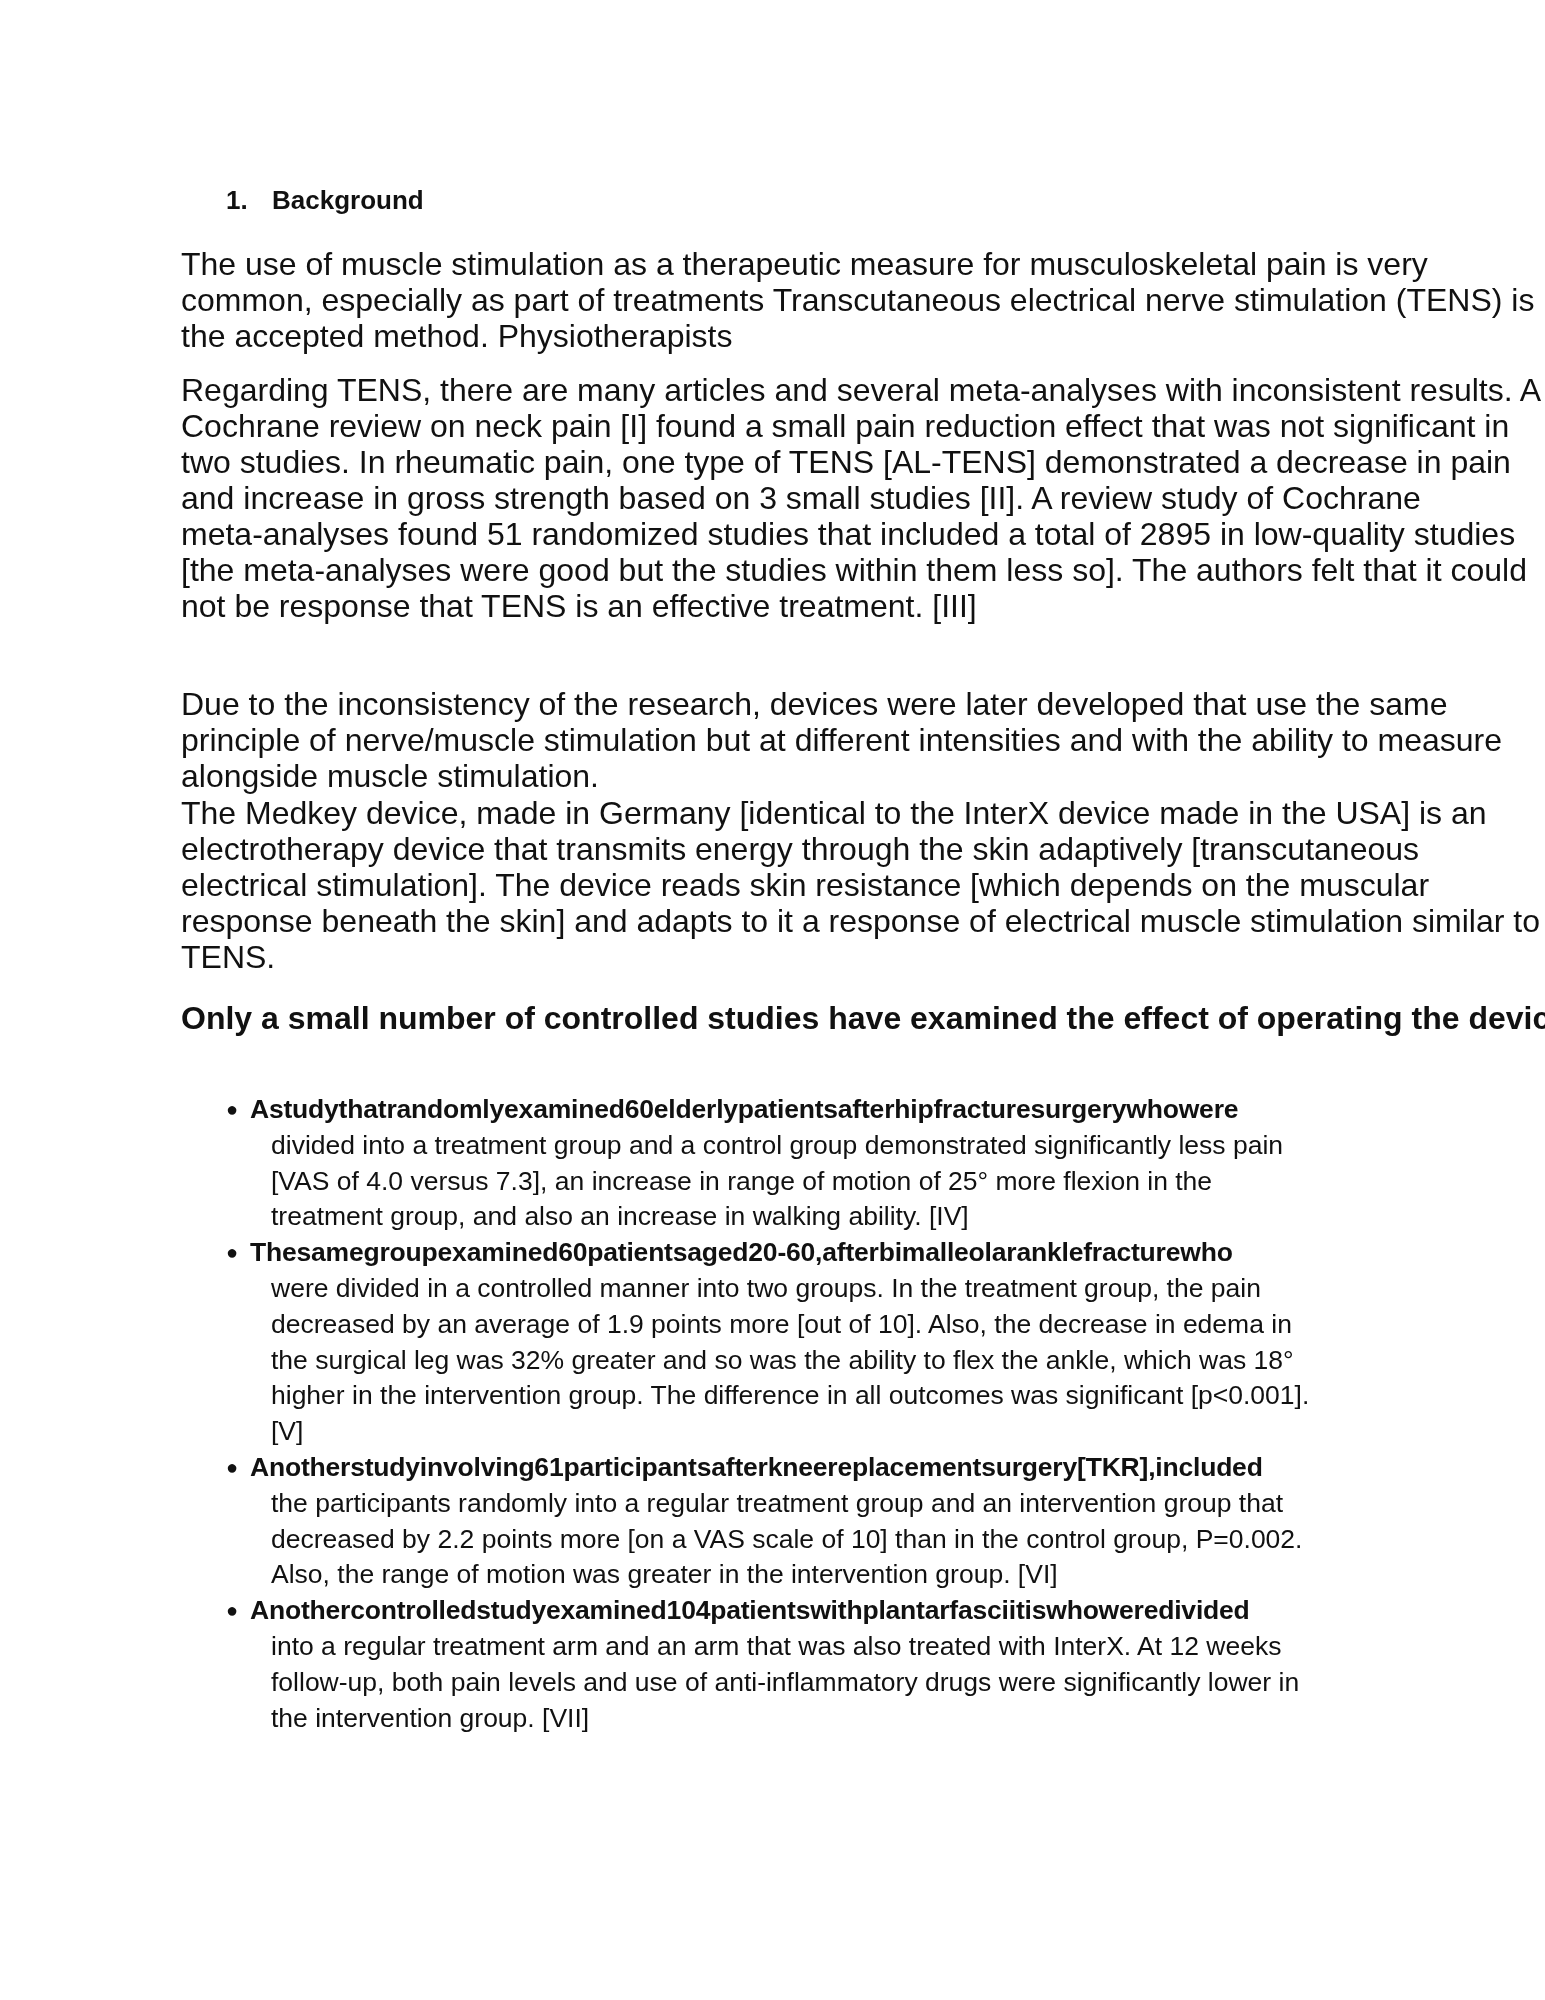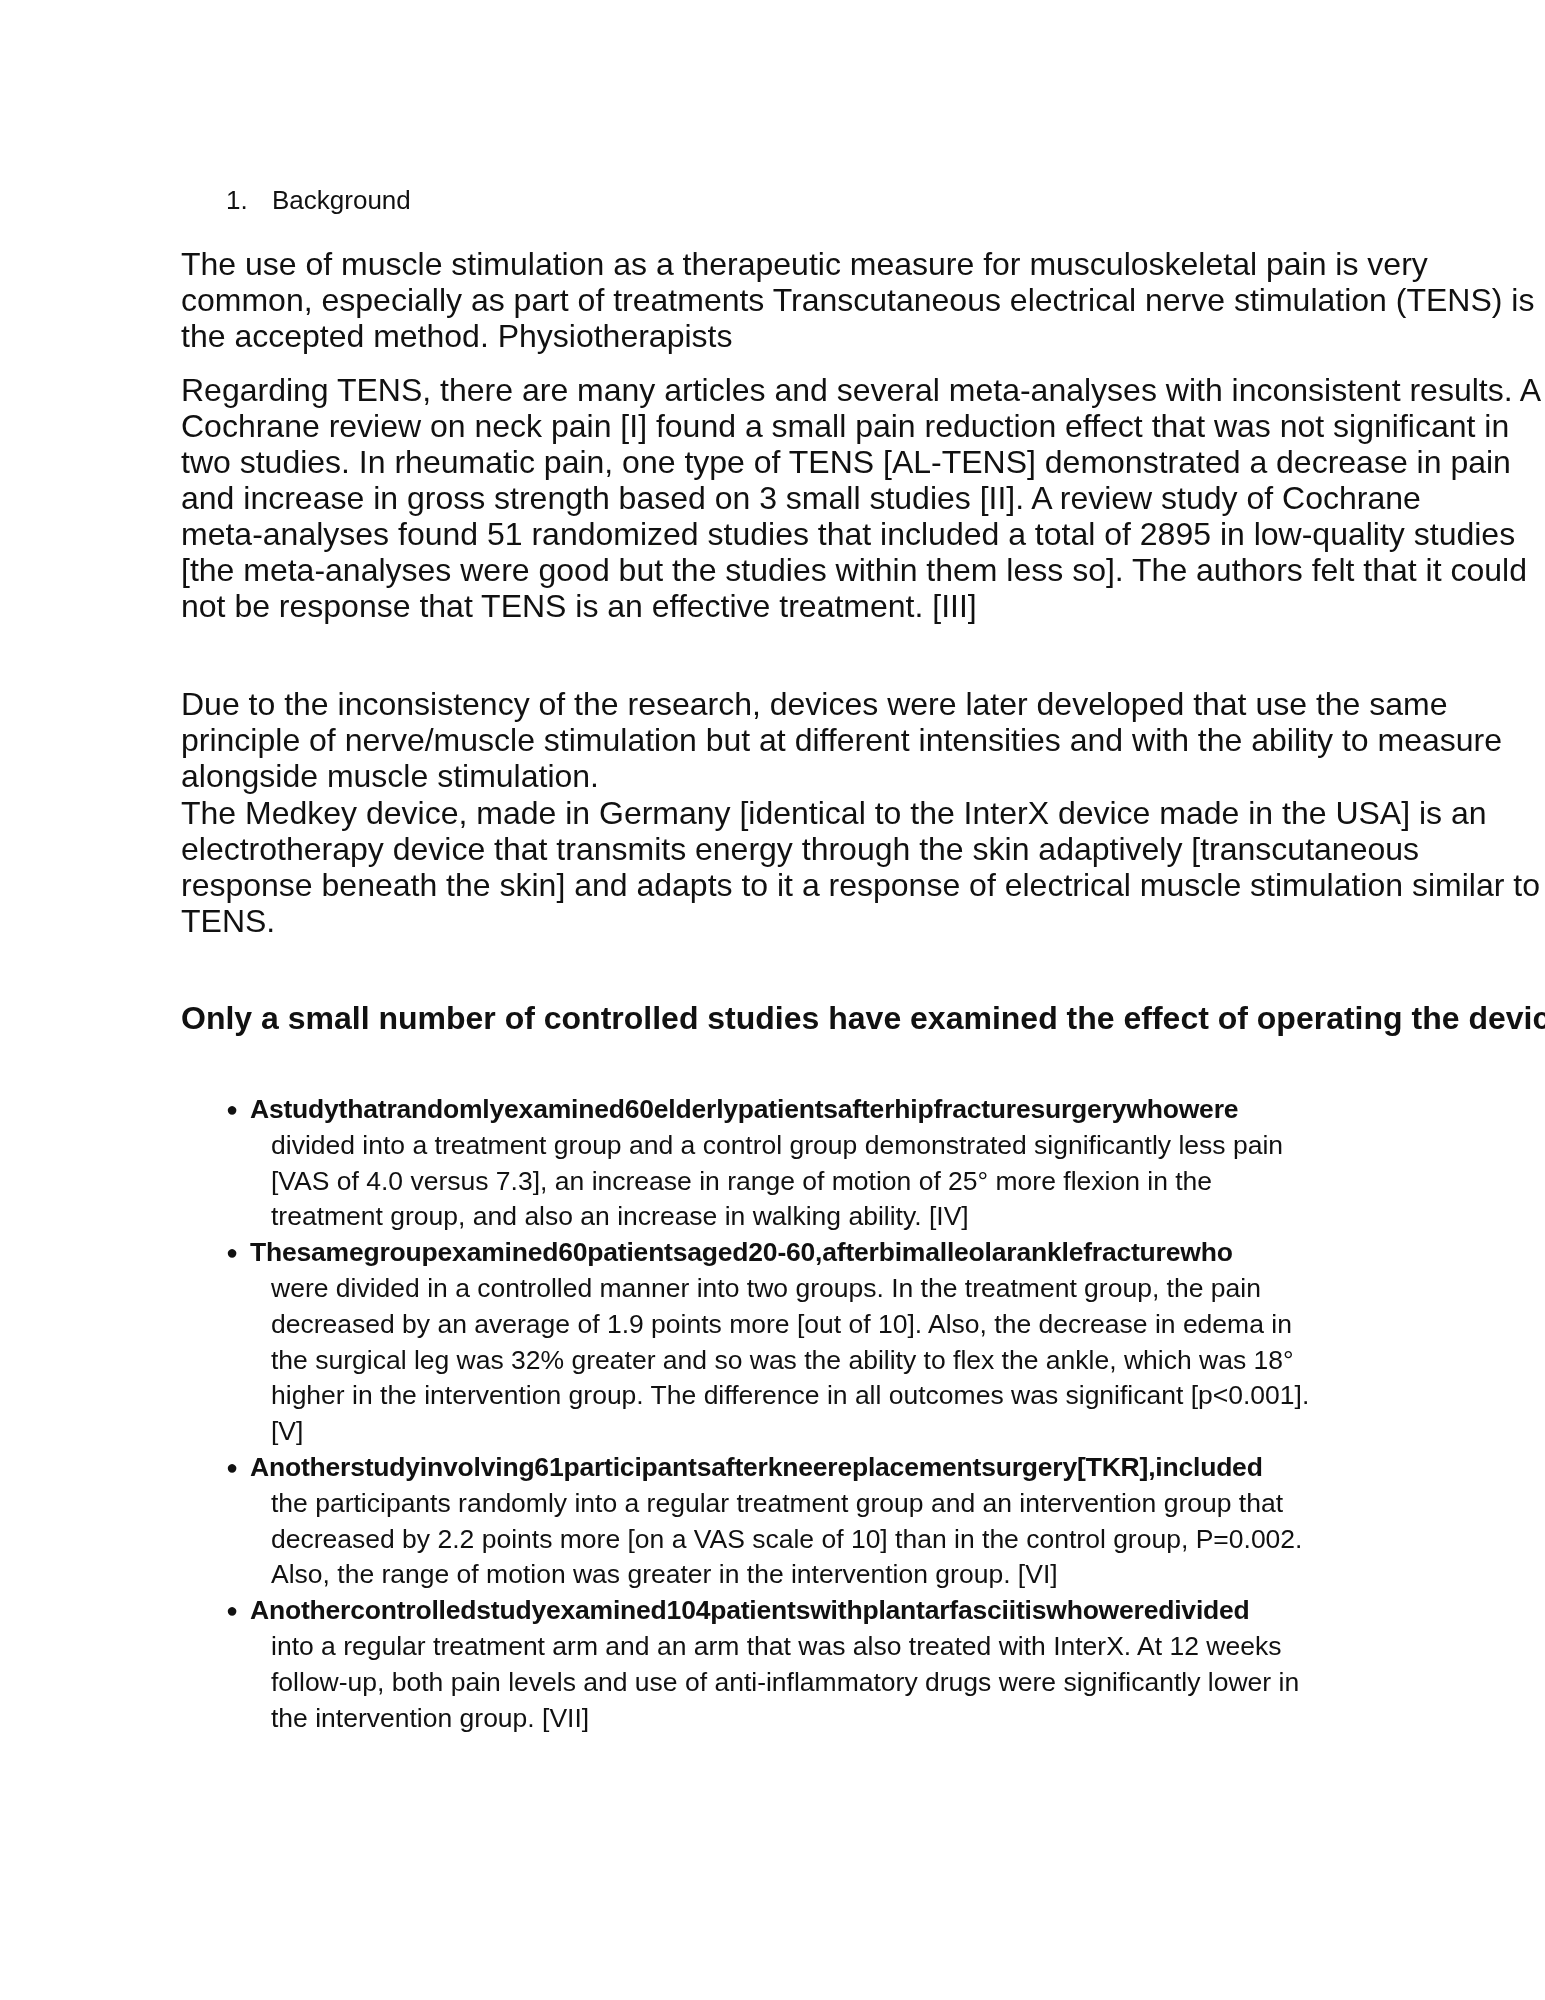--- a/index.html
+++ b/index.html
@@ -21,21 +21,21 @@
     top: 0;
     width: 1545px;
     height: 2000px;
     background: #ffffff;
   }
   .heading {
     position: absolute;
     left: 226px;
     top: 183px;
     font-size: 26px;
-    font-weight: normal;
+    font-weight: bold;
     line-height: 34px;
     white-space: nowrap;
   }
   .heading .num {
     display: inline-block;
     width: 46px;
   }
   .para {
     position: absolute;
     left: 181px;
@@ -110,20 +110,21 @@
 
   <div class="para" id="p3">
     <span class="line">Due to the inconsistency of the research, devices were later developed that use the same</span>
     <span class="line">principle of nerve/muscle stimulation but at different intensities and with the ability to measure</span>
     <span class="line">alongside muscle stimulation.</span>
   </div>
 
   <div class="para" id="p4">
     <span class="line">The Medkey device, made in Germany [identical to the InterX device made in the USA] is an</span>
     <span class="line">electrotherapy device that transmits energy through the skin adaptively [transcutaneous</span>
+    <span class="line">electrical stimulation]. The device reads skin resistance [which depends on the muscular</span>
     <span class="line">response beneath the skin] and adapts to it a response of electrical muscle stimulation similar to</span>
     <span class="line">TENS.</span>
   </div>
 
   <div class="para" id="p5">
     <span class="line">Only a small number of controlled studies have examined the effect of operating the device:</span>
   </div>
 
   <div class="bullets">
 

